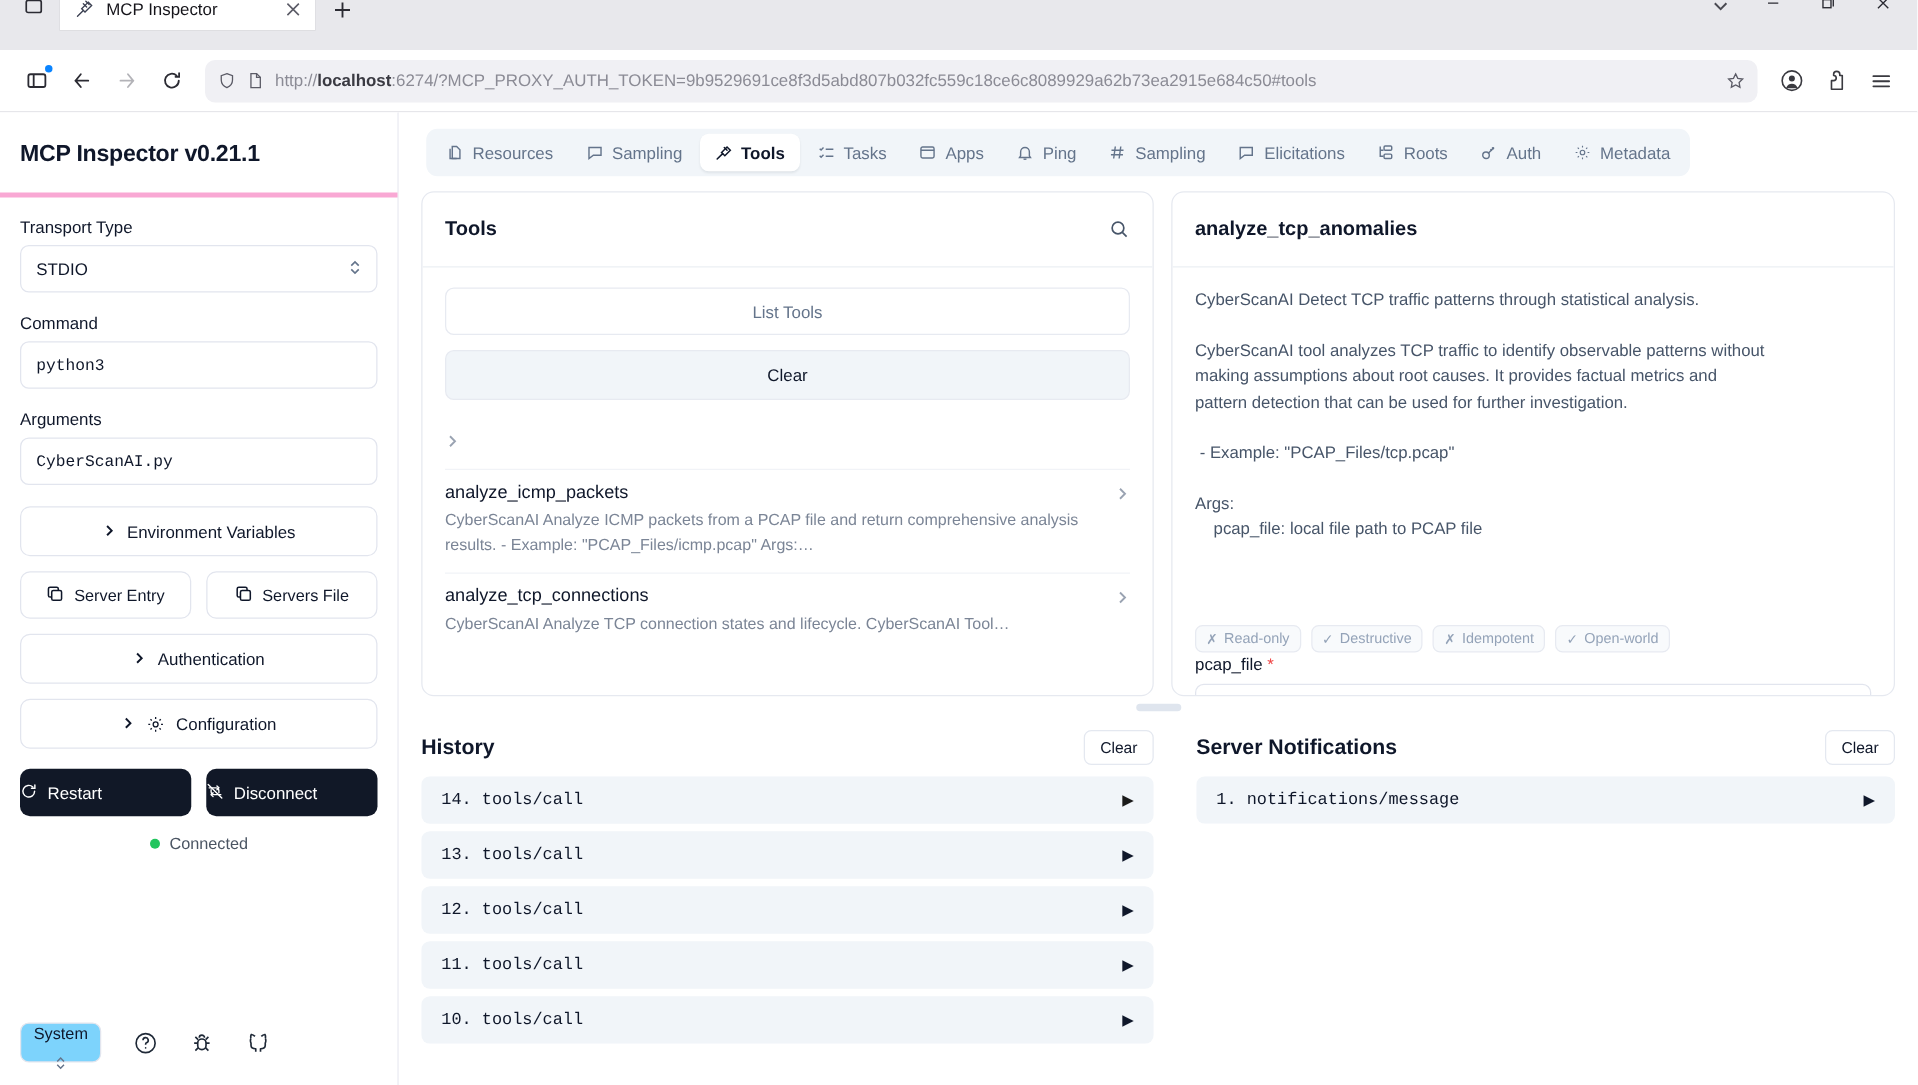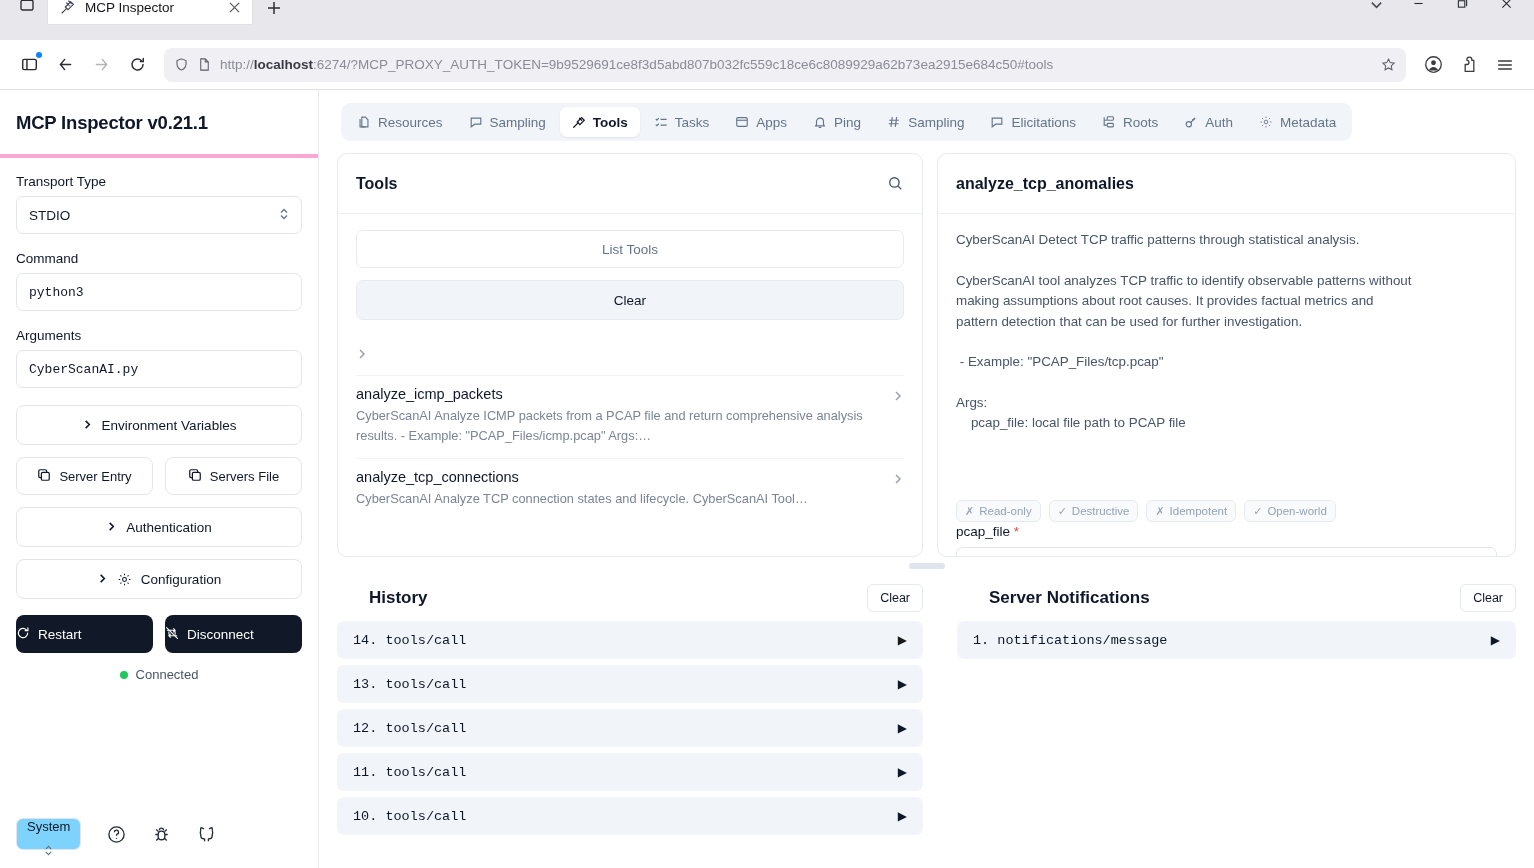--- a/index.html
+++ b/index.html
@@ -205,21 +205,21 @@
 
   .split-handle {
     height: 18px; display: flex; align-items: center; justify-content: center;
     position: relative;
   }
   .split-handle .bar { width: 36px; height: 6px; border-radius: 4px; background: #dfe5ee; }
 
   .bottom-panels { display: flex; gap: 22px; flex: 1; min-height: 0; padding-bottom: 4px;}
   .hist-col { width: 586px; flex: 0 0 586px; display: flex; flex-direction: column; min-width: 0;}
   .notif-col { flex: 1; display: flex; flex-direction: column; min-width: 0; padding-left: 12px;}
-  .panel-head { display: flex; align-items: center; height: 46px; margin-left: 32px; }
+  .panel-head { display: flex; align-items: center; height: 46px; }
   .panel-title { font-size: 17px; font-weight: 700; color: #0f172a; }
   .clear-sm {
     margin-left: auto; border: 1px solid #e4e8f0; border-radius: 6px; background: #fff;
     height: 28px; padding: 0 12px; display: flex; align-items: center;
     font-size: 12.5px; color: #0f172a;
   }
   .log-list { display: flex; flex-direction: column; gap: 6px; overflow: hidden; }
   .log-row {
     background: #f1f5f9; border-radius: 7px; height: 38px; display: flex;
     align-items: center; padding: 0 16px;

